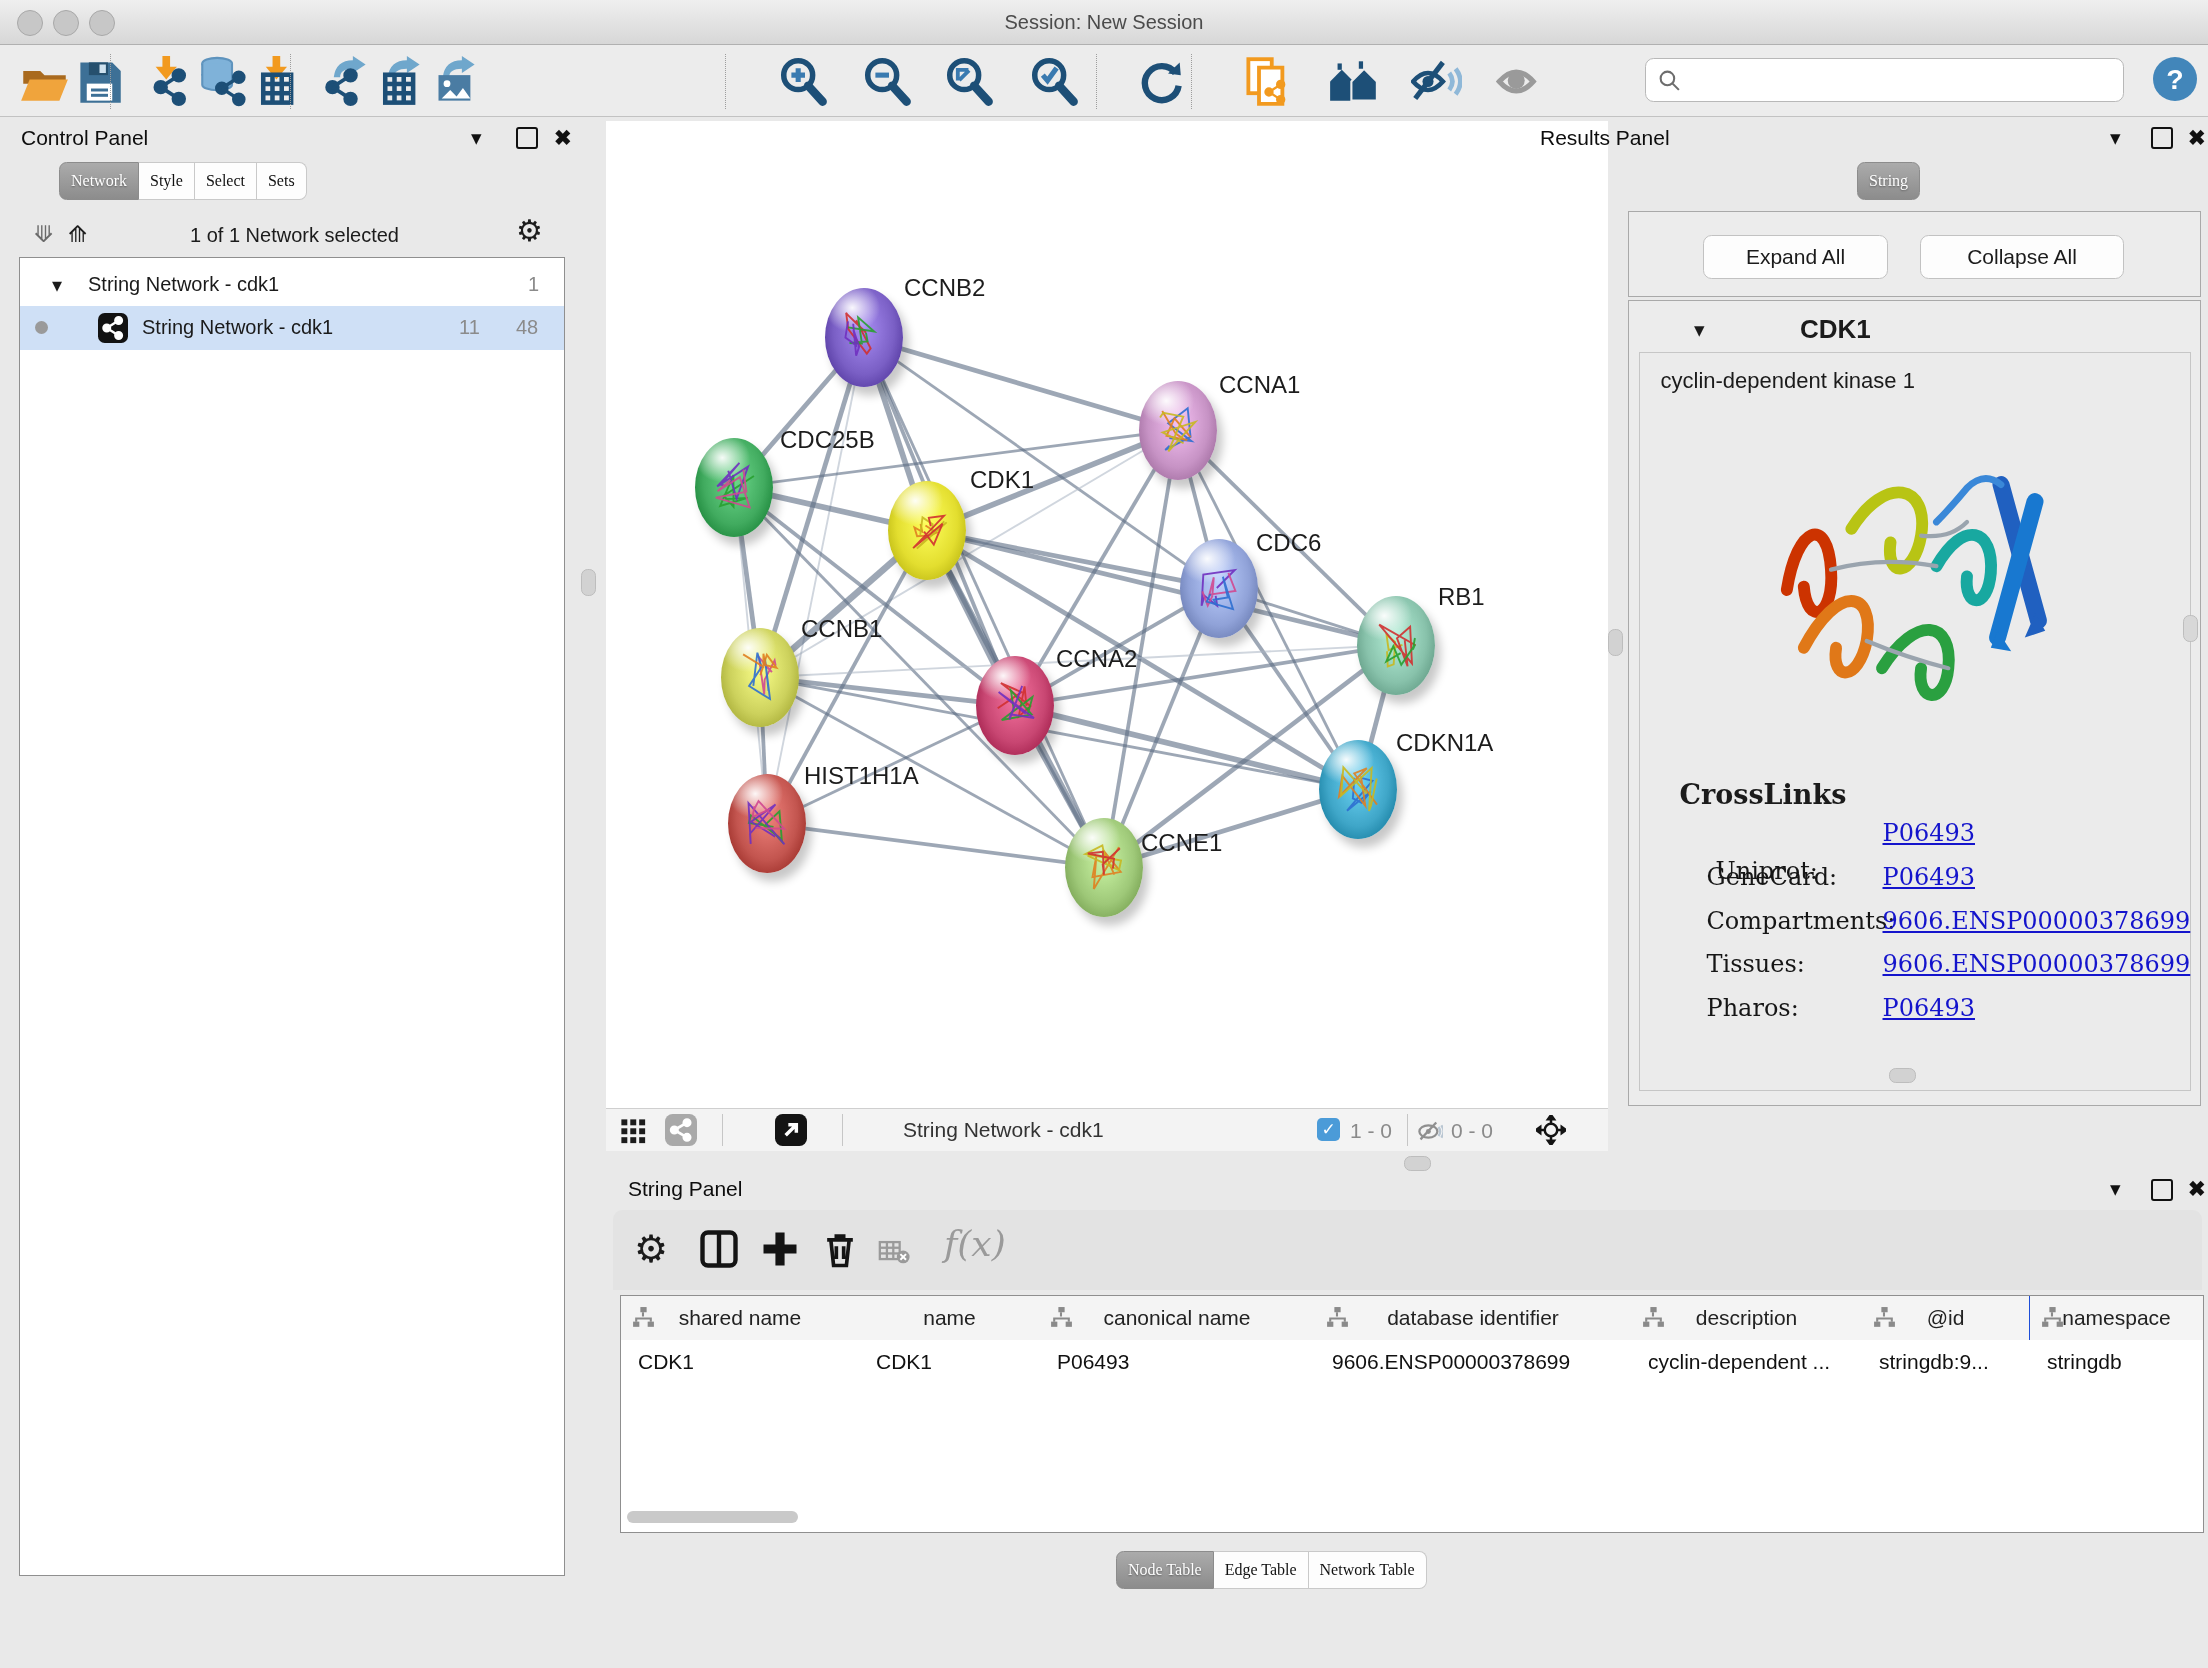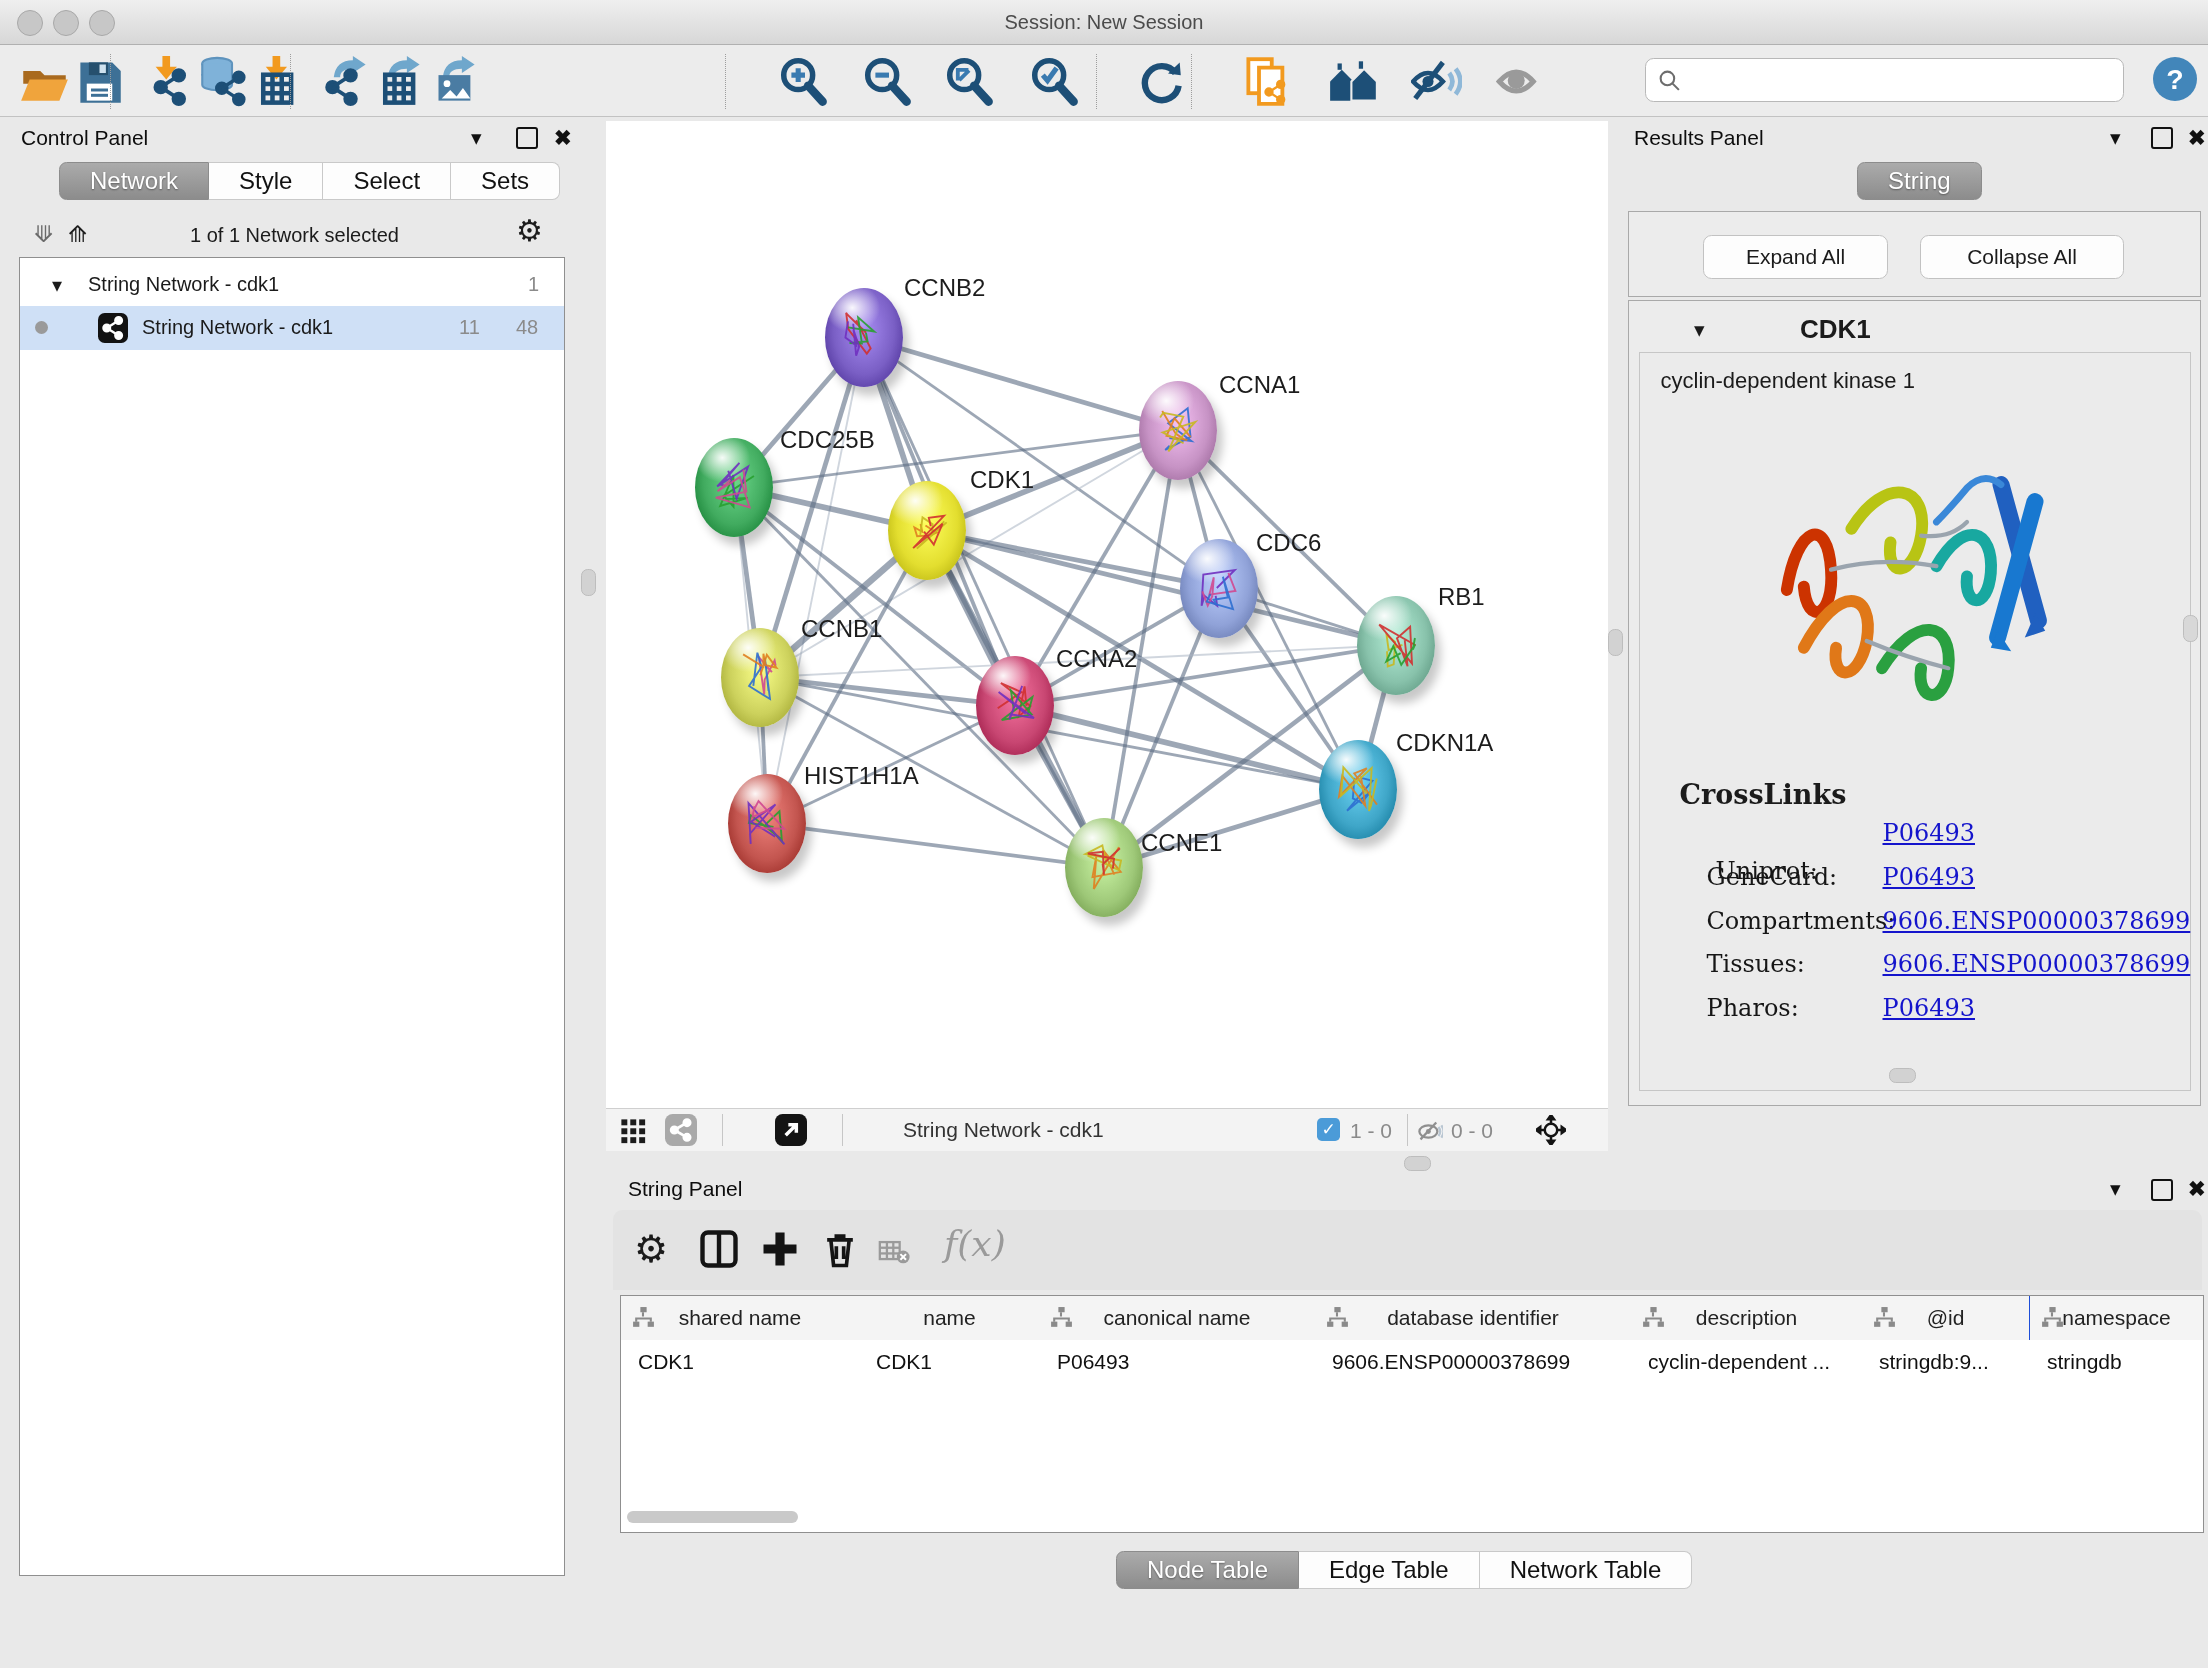--- a/index.html
+++ b/index.html
@@ -23,22 +23,22 @@
   .search input{position:absolute;left:46px;top:1.9px;width:418px;height:34px;border:0;outline:0;
           font-size:20px;font-family:inherit;background:transparent;}
   .helpbtn{position:absolute;left:2153px;top:12.4px;width:44px;height:44px;border-radius:50%;
            background:#4286ba;color:#fff;font-size:28.5px;font-weight:bold;text-align:center;
            line-height:44px;cursor:pointer;}
   
   .phead{position:absolute;font-size:21px;color:#0d0d0d;}
   .pctrl{position:absolute;font-size:21px;color:#111;cursor:pointer;}
   .floatbox{width:18px;height:18px;border:2.9px solid #111;border-radius:2.9px;display:inline-block;}
   .tabrow{position:absolute;display:flex;}
-  .tab{height:36px;line-height:36px;padding:0 30px;background:#fdfdfd;border:1px solid #c9c9c9;
-       border-left-width:0;font-size:24px;color:#111;cursor:pointer;white-space:nowrap;}
+  .tab{height:36px;line-height:36px;padding:0 11px;background:#fdfdfd;border:1px solid #c9c9c9;
+       border-left-width:0;font-size:16px;color:#111;cursor:pointer;white-space:nowrap;font-family:Liberation Serif, serif;}
   .tab:first-child{border-left-width:1px;border-radius:7.6px 0 0 7.6px;}
   .tab:last-child{border-radius:0 7.6px 7.6px 0;}
   .tab.sel{background:linear-gradient(#ababab,#8c8c8c);color:#fff;border-color:#8c8c8c;
        text-shadow:0 1px 1.9px rgba(0,0,0,.4);}
   .tab.single{border-radius:7.6px;border-left-width:1px;}
   
   .cp-list{position:absolute;left:19px;top:257px;width:544px;height:1317px;background:#fff;
            border:1.9px solid #8f8f8f;}
   .cp-row{position:absolute;left:0;width:100%;height:44px;font-size:20px;}
   .cp-row .lbl{position:absolute;top:9.5px;}
@@ -501,21 +501,21 @@
           <path d="M24 12 l-3.4 -2.4 v4.8z"></path>
         </g>
     </svg>
   </div>
 
   <span class="split-h" style="left:581px;top:569px"></span>
   <span class="split-h" style="left:1608px;top:629px"></span>
   <span class="split-v" style="left:1404px;top:1156px"></span>
 
   <div>
-    <div class="phead" style="left:1634px;top:126px">Results Panel</div>
+    <div class="phead" style="left:1540px;top:126px">Results Panel</div>
     <div class="pctrl" style="left:2110px;top:126px">▾</div>
     <span class="pctrl" style="left:2151px;top:127px"><span class="floatbox"></span></span>
     <div class="pctrl" style="left:2188px;top:126px;font-weight:bold">✖</div>
 
     <div class="tabrow" style="left:1857px;top:162px">
       <span class="tab sel single">String</span>
     </div>
 
     <div class="rp-box" style="left:1628px;top:211px;width:571px;height:84px">
       <span class="btn" style="left:74px;top:23px;width:183px;line-height:42px">Expand All</span>

